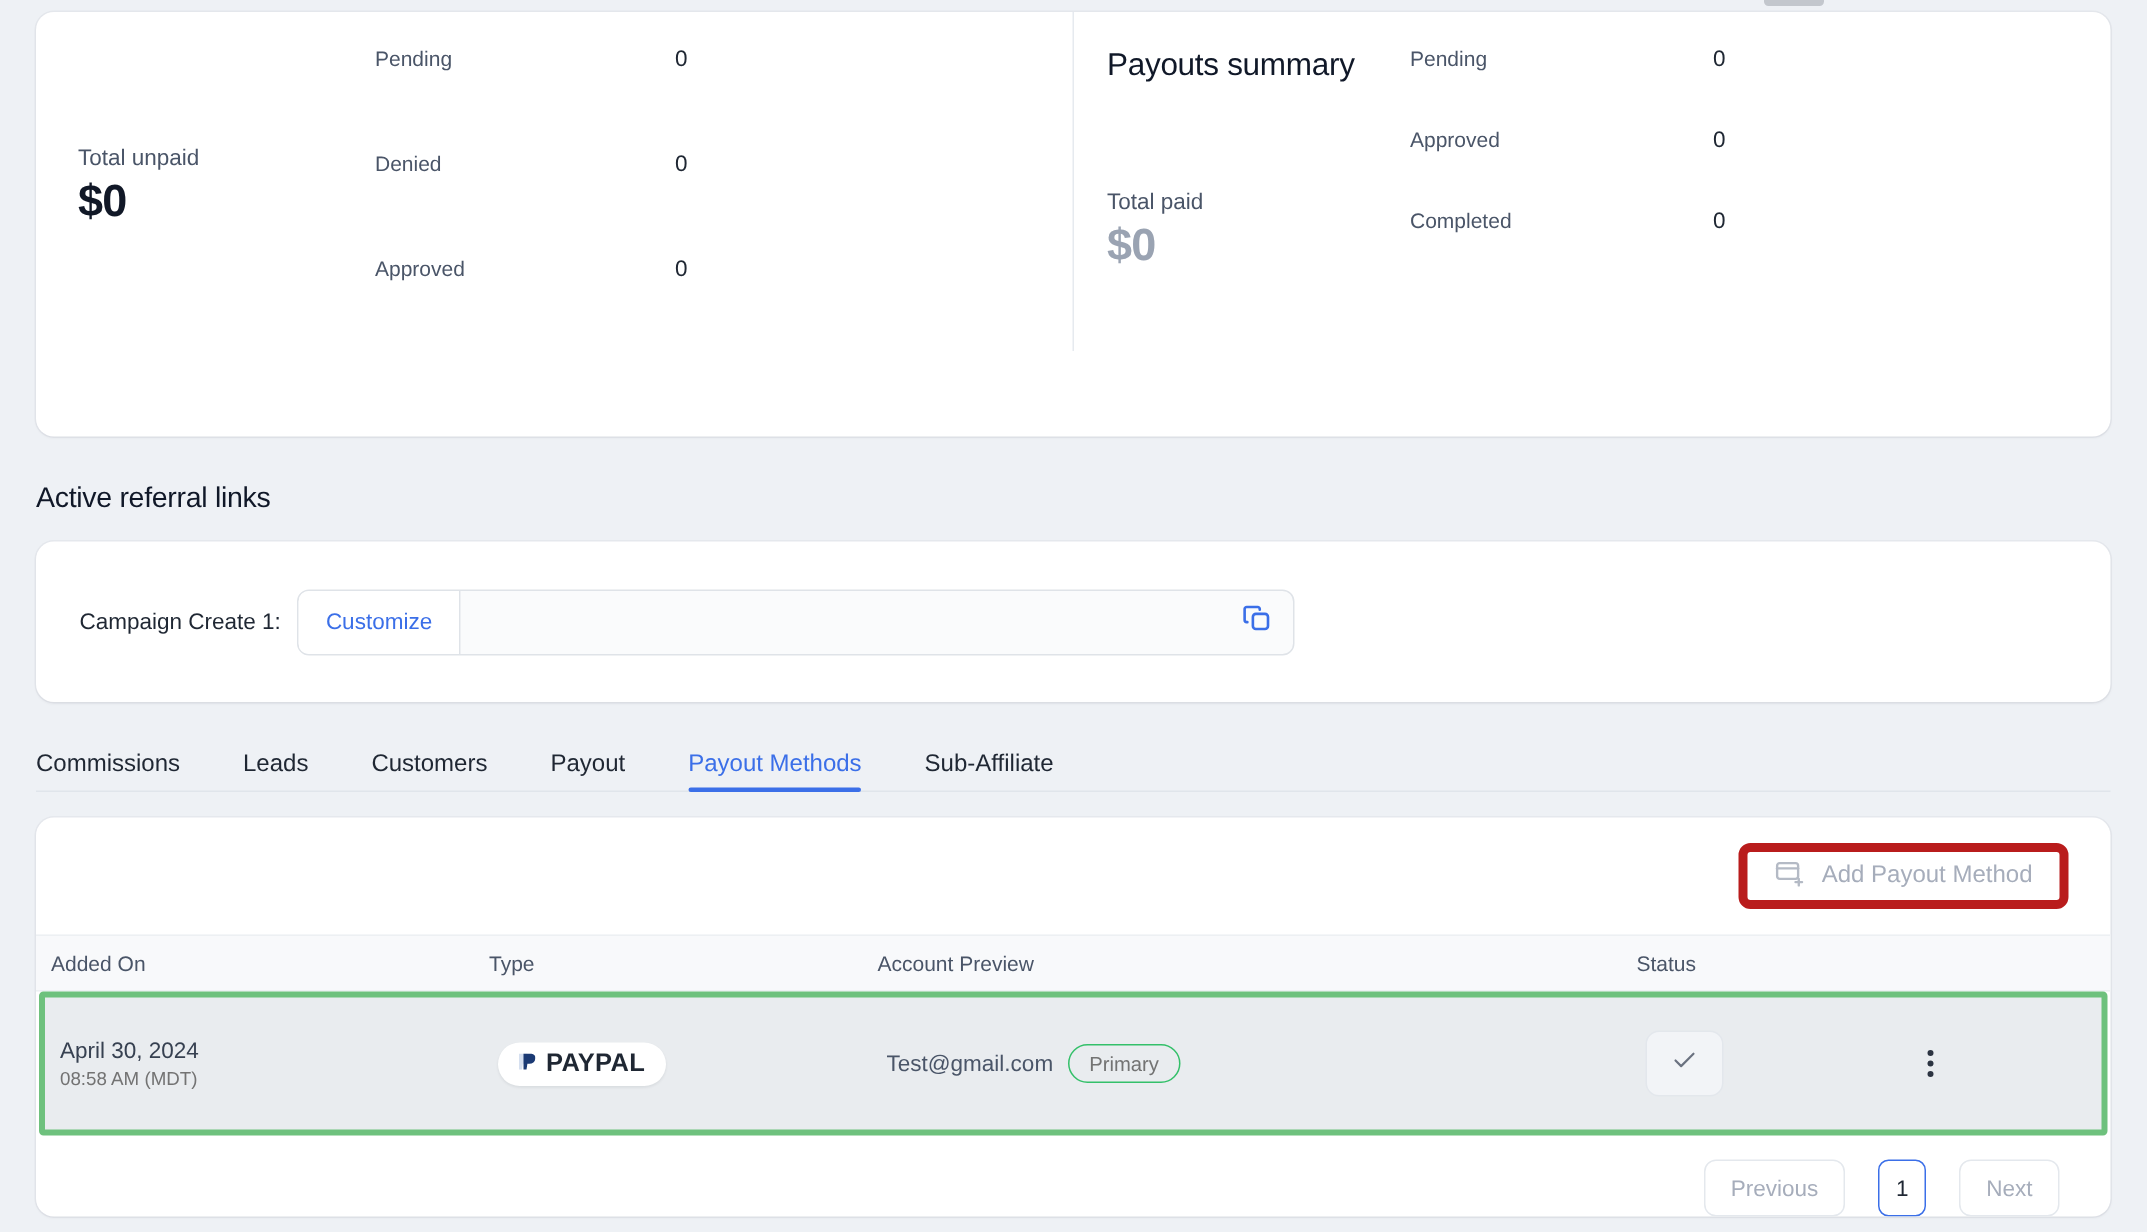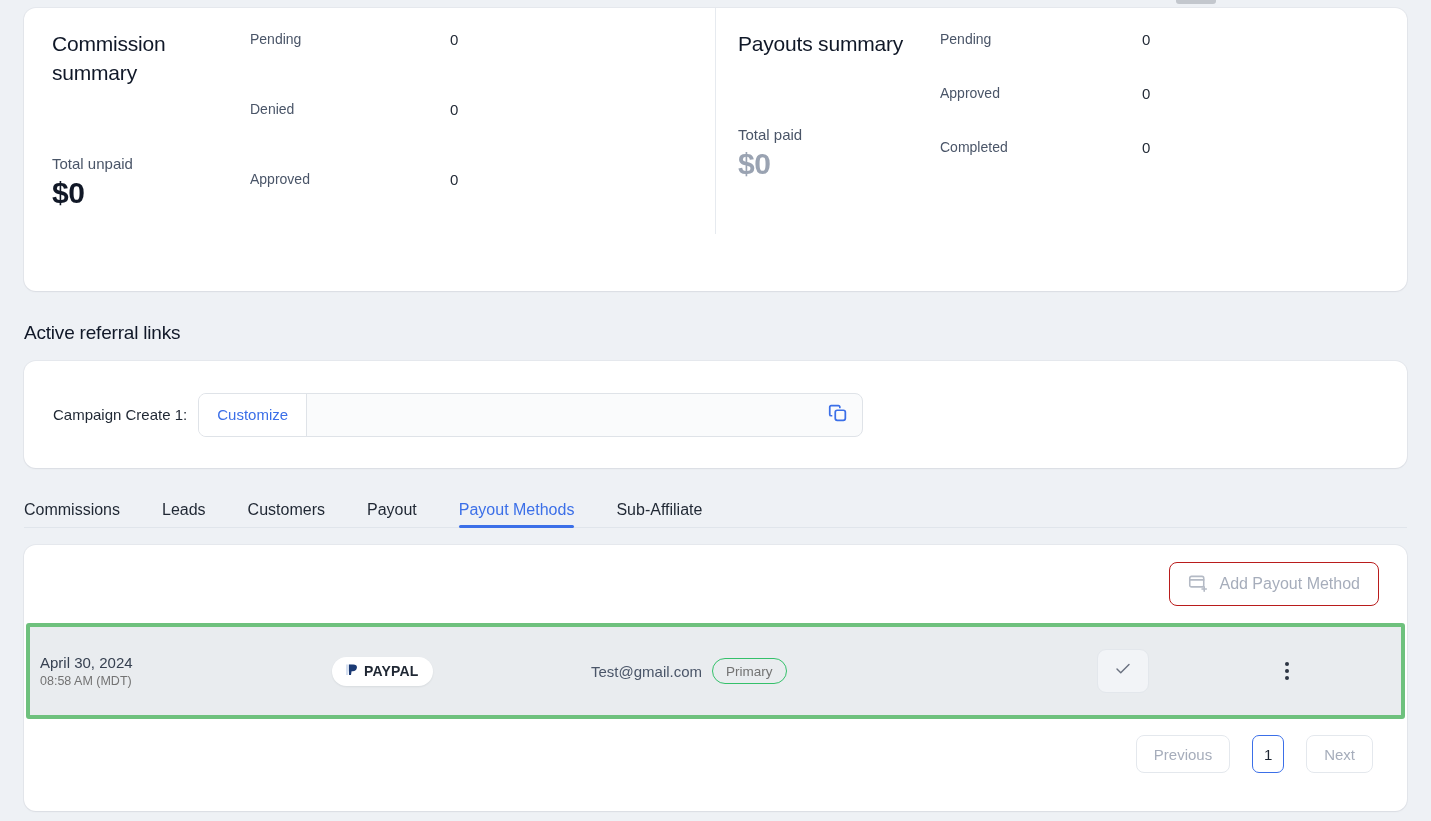--- a/index.html
+++ b/index.html
@@ -122,21 +122,21 @@
     position: absolute; left: 24px; top: 545px;
     width: 1383px; height: 266px; overflow: hidden;
   }
   .table-toolbar {
     height: 78px; display: flex; align-items: center;
     justify-content: flex-end; padding-right: 28px;
   }
   .add-btn {
     display: flex; align-items: center; gap: 10px;
     height: 44px; padding: 0 18px;
-    border: 1px solid #b91c1c; border-radius: 8px;
+    border: 6px solid #b91c1c; border-radius: 8px;
     background: #ffffff; color: #a6adbb; font-size: 16px;
     cursor: pointer; font-family: "Liberation Sans", sans-serif;
   }
 
   .thead {
     display: flex; align-items: center;
     height: 38px; background: #f8f9fb;
     border-top: 1px solid #edf0f3; border-bottom: 1px solid #edf0f3;
   }
   .th { font-size: 14px; color: #4a5568; }
@@ -152,21 +152,21 @@
     display: flex; align-items: center;
   }
   .td { display: flex; align-items: center; }
   .date-main { font-size: 15px; color: #374151; }
   .date-sub  { font-size: 12.5px; color: #737373; margin-top: 3px; }
 
   .paypal-badge {
     display: inline-flex; align-items: center; gap: 7px;
     height: 29px; padding: 0 14px; border-radius: 999px;
     background: #ffffff; box-shadow: 0 1px 2px rgba(16,24,40,.08);
-    font-size: 14px; color: #1f2733; font-weight: bold; letter-spacing: .2px;
+    font-size: 17px; color: #1f2733; font-weight: bold; letter-spacing: .2px;
   }
   .account-text { font-size: 15px; color: #4a5568; }
   .primary-badge {
     display: inline-flex; align-items: center; justify-content: center;
     height: 26px; padding: 0 13px; margin-left: 10px;
     border: 1px solid #34c06a; border-radius: 999px;
     color: #737373; font-size: 13.5px;
   }
   .status-btn {
     width: 52px; height: 44px; border-radius: 9px;
@@ -205,21 +205,20 @@
 
   <div class="top-stub"></div>
 
   <div class="card summary-card">
 
 
     <div class="summary-body">
 
       <div class="sum-half">
         <div class="sum-left-col">
-          <div class="sum-title">Commission summary</div>
           <div class="sum-sub">Total unpaid</div>
           <div class="sum-amount">$0</div>
         </div>
         <div class="sum-stats">
           <div class="stat-row">
             <div class="stat-label">Pending</div>
             <div class="stat-value">0</div>
           </div>
           <div class="stat-row">
             <div class="stat-label">Denied</div>
@@ -294,20 +293,27 @@
           <svg width="21" height="21" viewBox="0 0 24 24" fill="none" stroke="#b4bac5" stroke-width="1.8" stroke-linecap="round" stroke-linejoin="round">
             <rect x="2" y="5" width="16" height="12" rx="2"></rect>
             <path d="M2 9h16"></path>
             <path d="M18.5 17v5M16 19.5h5"></path>
           </svg>
         </span>
         <span>Add Payout Method</span>
       </button>
     </div>
 
+    <div class="thead">
+      <div class="th col-added">Added On</div>
+      <div class="th col-type">Type</div>
+      <div class="th col-account">Account Preview</div>
+      <div class="th col-status">Status</div>
+      <div class="th col-menu"></div>
+    </div>
 
     <div class="row-wrap">
       <div class="td col-added">
         <div>
           <div class="date-main">April 30, 2024</div>
           <div class="date-sub">08:58 AM (MDT)</div>
         </div>
       </div>
 
       <div class="td col-type">

